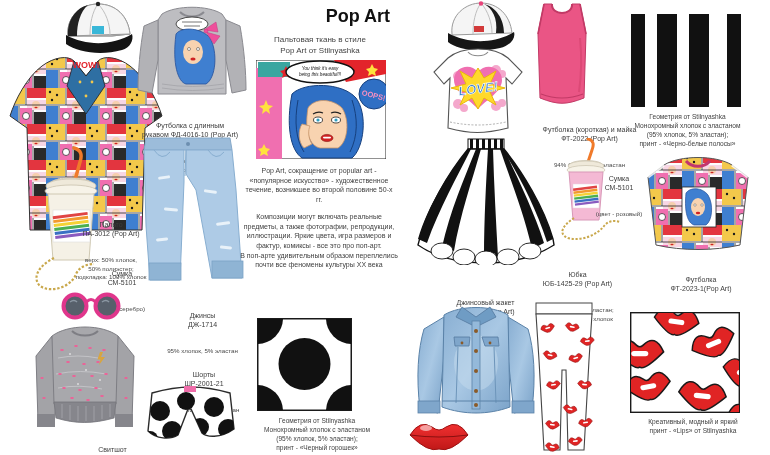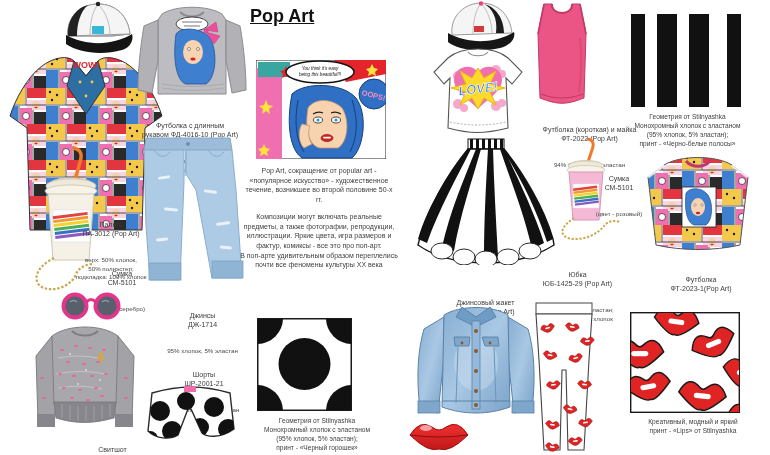--- a/index.html
+++ b/index.html
@@ -2,22 +2,22 @@
 <html><head>
 <meta charset="utf-8">
 <style>
   html,body{margin:0;padding:0;background:#fff;}
   .page{position:relative;width:770px;height:455px;background:#fff;overflow:hidden;
         font-family:"Liberation Sans",sans-serif;color:#3f3f3f;}
   .abs{position:absolute;}
   .lbl{position:absolute;text-align:center;white-space:pre-line;}
   .lbl .nm{font-size:7px;line-height:1.32;color:#3c3c3c;}
   .lbl .cmp{font-size:6.2px;line-height:1.3;color:#4a4a4a;}
-  .title{position:absolute;left:250px;top:6px;width:140px;text-align:left;
-         font-size:18px;font-weight:bold;color:#111;text-decoration:underline;}
+  .title{position:absolute;left:250px;top:6px;width:140px;text-align:right;
+         font-size:18px;font-weight:bold;color:#111;}
   .subtitle{position:absolute;left:243px;top:34px;width:154px;text-align:center;
             font-size:8px;line-height:1.4;color:#444;white-space:pre-line;}
   .para{position:absolute;text-align:center;font-size:7px;line-height:1.38;
         color:#3f3f3f;white-space:pre-line;}
   svg{display:block;}
 </style>
 </head>
 <body>
 
 <div class="page">
@@ -214,20 +214,22 @@
       <circle cx="28" cy="50" r="10"></circle>
         <circle cx="56" cy="46" r="9"></circle>
         <circle cx="84" cy="48" r="10"></circle>
       <circle cx="6" cy="58" r="8"></circle>
         <circle cx="46" cy="68" r="8"></circle>
     </g>
     <rect x="40" y="5" width="12" height="6" fill="#f06daa"></rect>
   </svg>
 
   <div class="title">Pop Art</div>
+  <div class="subtitle">Пальтовая ткань в стиле
+Pop Art от Stilnyashka</div>
 
   <svg class="abs" style="left:256px;top:60px" width="130" height="99" viewBox="0 0 130 99">
     <rect width="130" height="99" fill="#fff" stroke="#222" stroke-width="1"></rect>
     <rect x="0" y="8" width="26" height="91" fill="#f06fb0"></rect>
     <path d="M10,40 l2,5 l5,1 l-4,3 l1,5 l-4,-3 l-4,3 l1,-5 l-4,-3 l5,-1 z" fill="#ffe23e"></path>
     <path d="M8,84 l2,4 l4,1 l-3,3 l1,4 l-4,-2 l-4,2 l1,-4 l-3,-3 l4,-1 z" fill="#ffe23e"></path>
     <rect x="2" y="2" width="32" height="15" fill="#3aa6a0"></rect>
     <path d="M30,6 l2,4 l4,1 l-3,3 l1,4 l-4,-2 l-4,2 l1,-4 l-3,-3 l4,-1 z" fill="#e3242b"></path>
     <polygon points="78,0 130,0 130,14 90,22" fill="#e3242b"></polygon>
     <path d="M116,4 l2,4 l4,1 l-3,3 l1,4 l-4,-2 l-4,2 l1,-4 l-3,-3 l4,-1 z" fill="#ffe23e"></path>

